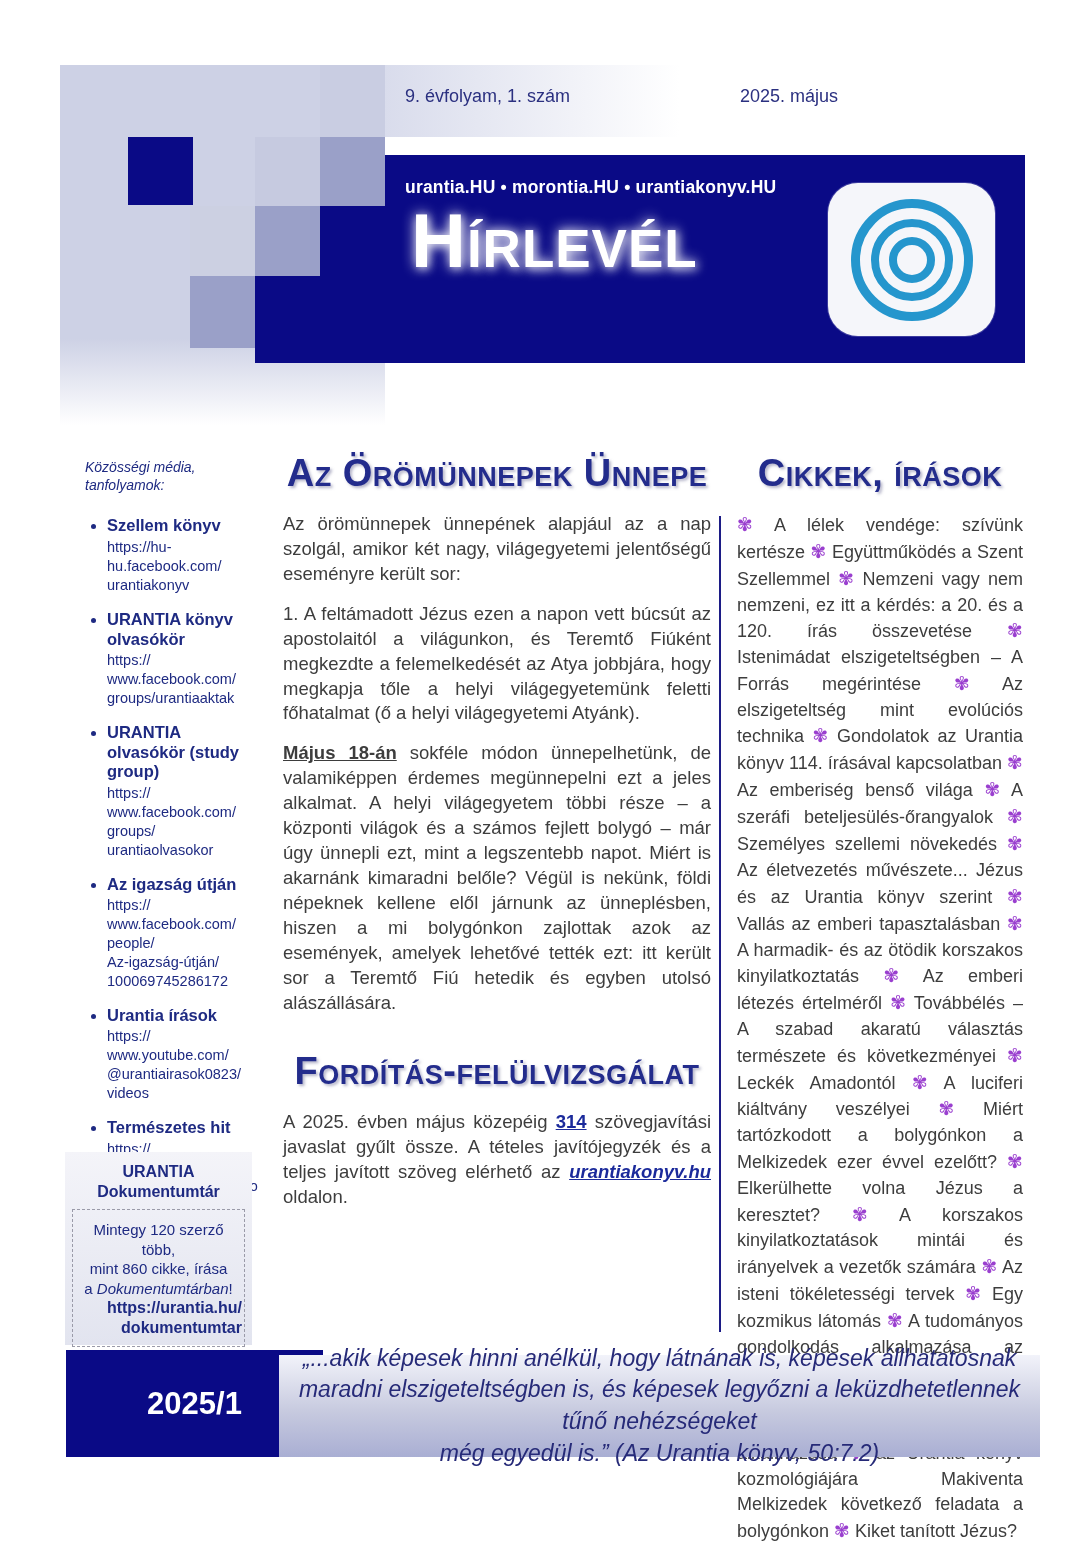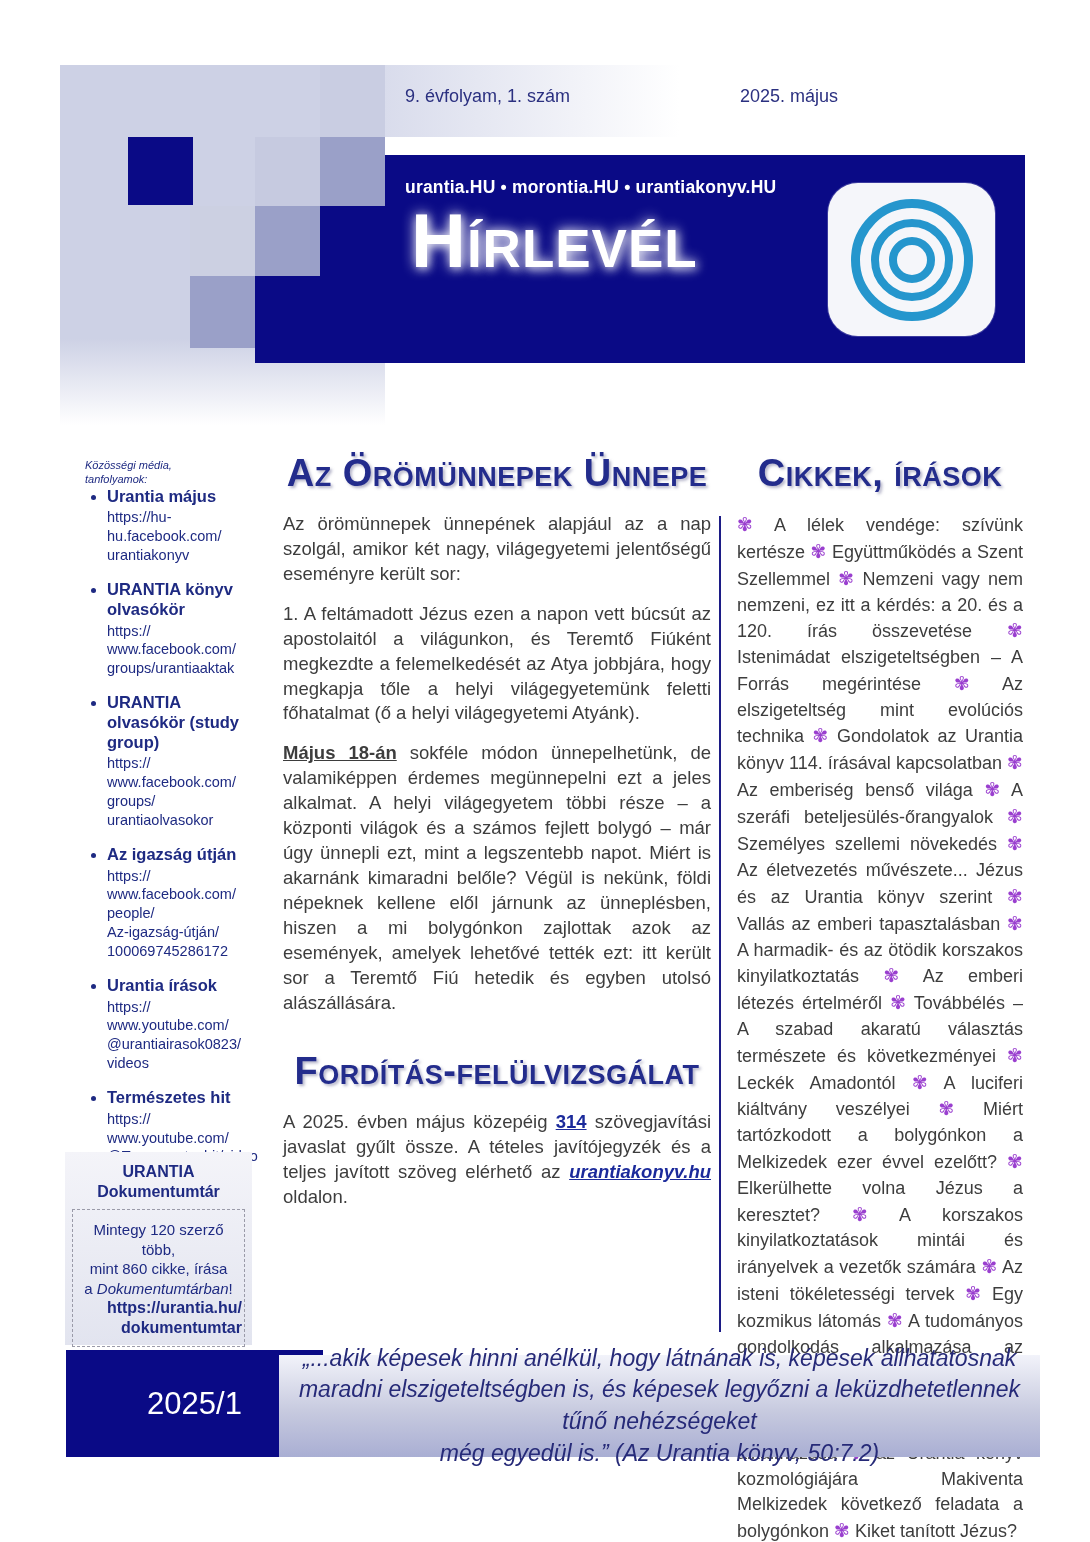--- a/index.html
+++ b/index.html
@@ -42,21 +42,21 @@
   .ring-1{width:104px;height:104px;}
   .ring-2{width:66px;height:66px;border-width:8px;}
   .ring-3{width:30px;height:30px;border-width:8px;}
 
   .meta{position:absolute;top:86px;color:#2b3080;font-size:18px;}
   .meta-issue{left:405px;}
   .meta-date{left:740px;}
 
   
   .sidebar{position:absolute;left:85px;top:458px;width:176px;color:var(--side-navy);}
-  .sidebar-heading{font-style:italic;font-size:11px;line-height:1.3;white-space:pre-line;margin-bottom:0;}
+  .sidebar-heading{font-style:italic;font-size:14px;line-height:1.3;white-space:pre-line;margin-bottom:22px;}
   .sidebar ul{margin:0;padding-left:22px;}
   .sidebar li{margin-bottom:15px;color:var(--side-navy);}
   .side-label{font-weight:700;font-size:16.5px;line-height:1.2;margin-bottom:2px;}
   .side-url{font-size:14.5px;line-height:1.3;white-space:pre-line;word-break:break-all;}
 
   
   .main-col{position:absolute;left:283px;top:452px;width:428px;}
   .right-col{position:absolute;left:737px;top:452px;width:286px;}
   .col-divider{position:absolute;left:719px;top:516px;width:2px;height:816px;background:#1c1c86;}
 
@@ -76,21 +76,21 @@
   
   .docbox{position:absolute;left:65px;top:1152px;width:187px;height:193px;
     background:linear-gradient(180deg,#f4f4f9 0%,#e2e4ef 100%);text-align:center;color:var(--side-navy);}
   .docbox-title{font-weight:700;font-size:16px;line-height:1.25;white-space:pre-line;padding-top:10px;}
   .docbox-inner{border:1px dashed #9a9aa8;margin:7px 7px 0 7px;padding:10px 2px 8px 2px;}
   .docbox-body{font-size:15px;line-height:1.3;white-space:pre-line;}
   .docbox-url{font-weight:700;font-size:16px;line-height:1.25;white-space:pre-line;margin-top:0;text-align:right;}
 
   
   .footer-issue{position:absolute;left:66px;top:1350px;width:257px;height:107px;background:var(--navy);
-    display:flex;align-items:center;justify-content:center;color:#fff;font-weight:400;font-size:31px;}
+    display:flex;align-items:center;justify-content:center;color:#fff;font-weight:700;font-size:31px;}
   .footer-band{position:absolute;left:279px;top:1355px;width:761px;height:102px;
     background:linear-gradient(180deg,#f2f3fa 0%,#c7cadf 55%,#a9aed3 100%);
     display:flex;align-items:center;justify-content:center;}
   .footer-quote{font-style:italic;color:#262a78;font-size:23px;line-height:1.38;
     text-align:center;white-space:pre-line;}
 </style>
 </head>
 <body>
 
 <div class="page">
@@ -119,21 +119,21 @@
   <div class="sq sq-g"></div>
 
   <div class="meta meta-issue">9. évfolyam, 1. szám</div>
   <div class="meta meta-date">2025. május</div>
 
   <div class="sidebar">
     <div class="sidebar-heading">Közösségi média,
 tanfolyamok:</div>
     <ul>
         <li>
-          <div class="side-label">Urantia május</div>
+          <div class="side-label">Szellem könyv</div>
           <div class="side-url">https://hu-
 hu.facebook.com/
 urantiakonyv</div>
         </li>
         <li>
           <div class="side-label">URANTIA könyv olvasókör</div>
           <div class="side-url">https://
 www.facebook.com/
 groups/urantiaaktak</div>
         </li>

